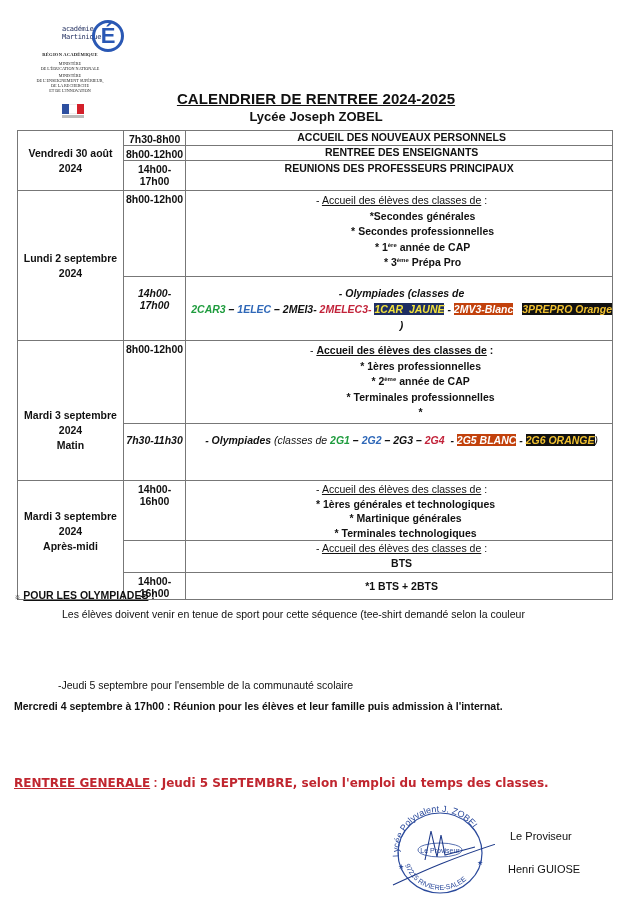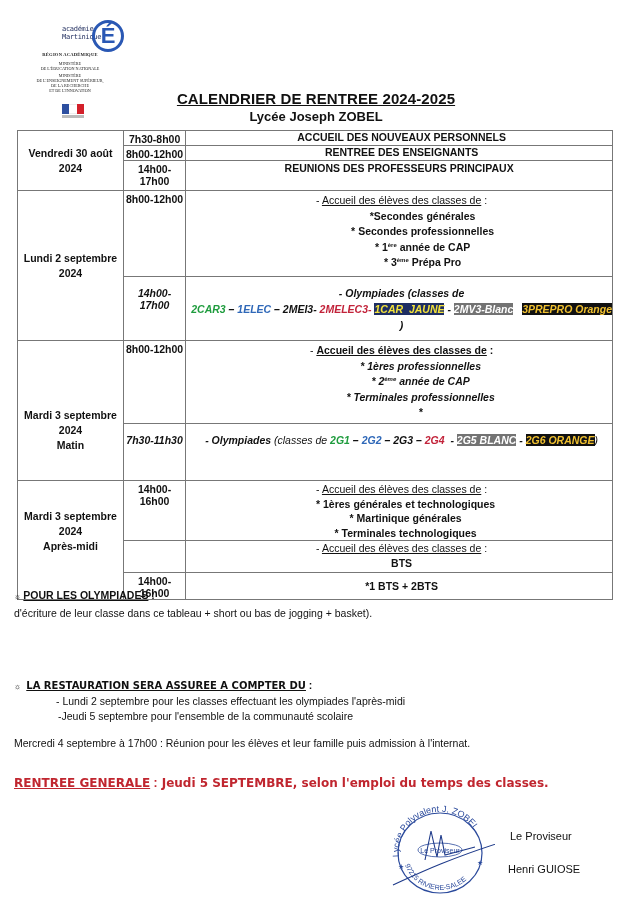--- a/index.html
+++ b/index.html
@@ -28,28 +28,28 @@
   
   table.cal { position: absolute; left: 17px; top: 130px; width: 596px; border-collapse: collapse; font-family: "Liberation Sans", sans-serif; font-size: 10.5px; }
   table.cal td { border: 1px solid #777; vertical-align: top; padding: 0; }
   td.date { width: 238px; text-align: center; vertical-align: middle !important; font-weight: bold; line-height: 15px; }
   td.time { width: 133px; text-align: center; font-weight: bold; padding-top: 2px !important; margin-top: 47px; }
   td.act { padding-left: 5px !important; font-weight: bold; text-align: center; }
   .center { text-align: center; }
   .italic { font-style: italic; }
   .ul { text-decoration: underline; font-weight: normal; }
   .ind1 { padding-left: 42px; }
-  .ind2 { padding-left: 38px; font-style: italic; }
+  .ind2 { padding-left: 38px; }
   .ind3 { padding-left: 8px; }
   sup { font-size: 6px; line-height: 0; vertical-align: super; }
   .green { color: #1f9c3e; }
   .blue { color: #2f68b8; }
   .red { color: #c2233a; }
   .hl-navy { background: #1e2e63; color: #f3e23a; }
-  .hl-black { background: #737373; color: #fff; }
+  .hl-black { background: #c2410c; color: #fff; }
   .hl-blackyellow { background: #111; color: #f0c030; }
   .norm { font-weight: normal; }
 
   
   .notes { left: 14px; font-size: 10.5px; line-height: 14px; width: 610px; }
   .bullet { font-size: 8px; margin-right: 2px; }
   .hd { font-family: "Liberation Sans", sans-serif; font-weight: bold; text-decoration: underline; }
   .rentree { left: 14px; top: 776px; font-weight: bold; font-size: 12px; color: #c0262f; text-align: center; }
   .rentree .hd2 { text-decoration: underline; }
 
@@ -167,28 +167,26 @@
   </tr>
   <tr style="height:22px">
     <td class="time" style="vertical-align:middle">14h00-16h00</td>
     <td class="act center" style="vertical-align:middle">*1 BTS + 2BTS</td>
   </tr>
 </tbody>
   </table>
 
 <div class="abs notes" style="top:588px">
   <div><span class="bullet">☼</span><span class="hd">POUR LES OLYMPIADES</span><b> :</b></div>
-  <div style="margin-top:2px">d'écriture de leur classe dans ce tableau + short ou bas de jogging + basket).</div>
+  <div style="padding-left:48px;margin-top:3px">Les élèves doivent venir en tenue de sport pour cette séquence (tee-shirt demandé selon la couleur</div>
 </div>
 
 <div class="abs notes" style="top:678px;line-height:15px">
-  <div><span class="bullet">☼</span> <span class="hd" style="font-family:'DejaVu Sans',sans-serif;font-size:10px">LA RESTAURATION SERA ASSUREE A COMPTER DU</span><b> :</b></div>
-  <div style="padding-left:42px">- Lundi 2 septembre pour les classes effectuant les olympiades l'après-midi</div>
   <div style="padding-left:44px">-Jeudi 5 septembre pour l'ensemble de la communauté scolaire</div>
-  <div style="font-weight:normal;margin-top:12px">Mercredi 4 septembre à 17h00 : Réunion pour les élèves et leur famille puis admission à l'internat.</div>
+  <div style="font-weight:bold;margin-top:6px">Mercredi 4 septembre à 17h00 : Réunion pour les élèves et leur famille puis admission à l'internat.</div>
 </div>
 
 <div class="abs rentree">
   <span class="hd2" style="font-family:'DejaVu Sans',sans-serif">RENTREE GENERALE</span><span> :</span><span style="font-family:'DejaVu Sans',sans-serif">  Jeudi 5 SEPTEMBRE, selon l'emploi du temps des classes.</span>
 </div>
 
 <svg class="abs stamp" viewBox="0 0 110 90">
   <defs>
     <path id="arc-top" d="M 14 52 A 40 40 0 0 1 96 44"></path>
     <path id="arc-bot" d="M 20 60 A 38 38 0 0 0 92 58"></path>

